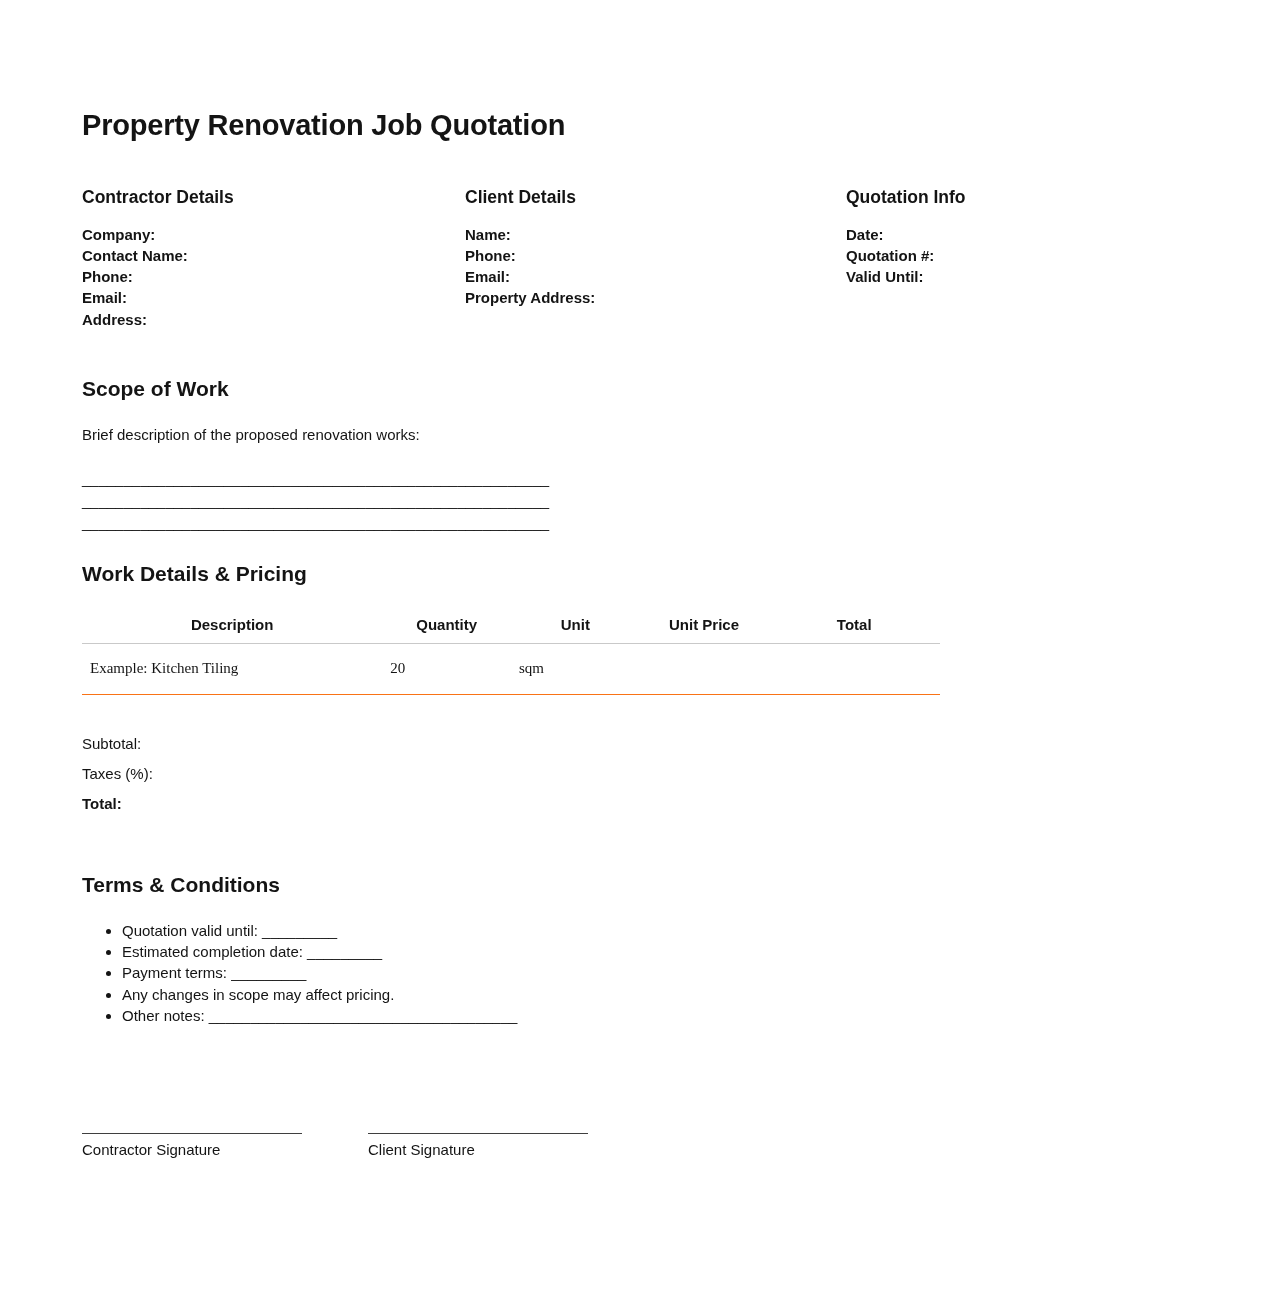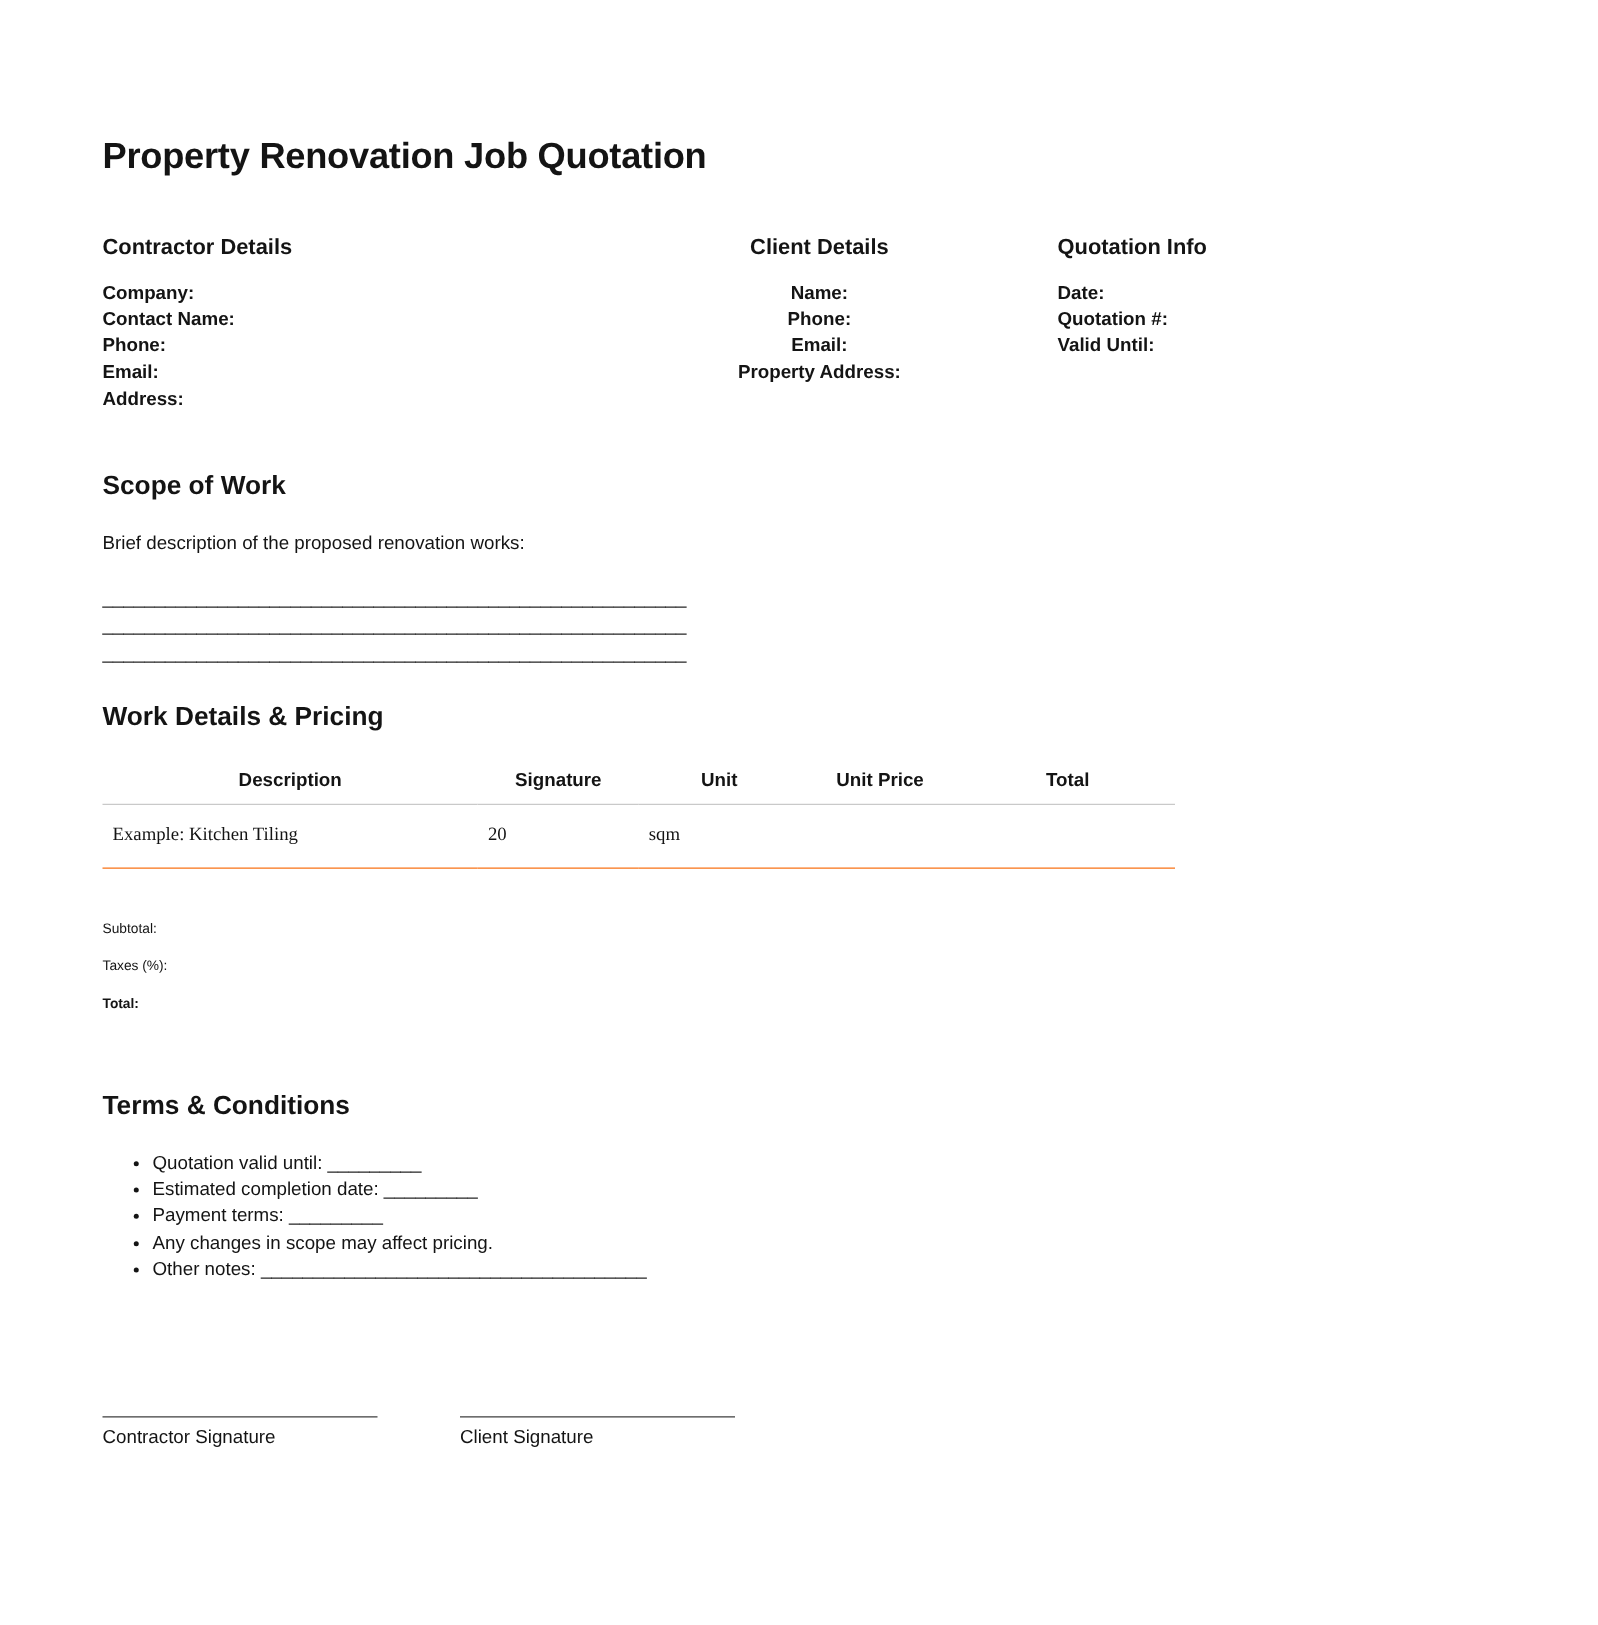--- a/index.html
+++ b/index.html
@@ -20,21 +20,21 @@
     font-size: 29px;
     font-weight: 700;
     line-height: 1.2;
     margin: 0 0 43px 0;
     letter-spacing: -0.2px;
   }
   
   .parties { display: flex; }
   .party-col { flex: 0 0 auto; }
   .party-col.c1 { width: 383px; }
-  .party-col.c2 { width: 381px; text-align: center; }
+  .party-col.c2 { width: 381px; }
   .party-col.c3 { width: 350px; }
   .party-heading {
     font-size: 17.5px;
     font-weight: 600;
     line-height: 1.3;
     margin: 0 0 15px 0;
   }
   .party-field {
     font-size: 15px;
     font-weight: 700;
@@ -78,21 +78,21 @@
   }
   .pricing-table td {
     padding: 14px 8px;
     border-bottom: 1px solid #f97316;
     line-height: 21.3px;
     vertical-align: top;
     font-family: Liberation Serif, serif;
   }
   .totals { margin-top: 38px; }
   .totals p {
-    font-size: 11px;
+    font-size: 15px;
     line-height: 21.3px;
     margin: 0 0 9px 0;
   }
   .totals .total-line { font-weight: 700; }
   
   .terms-list {
     margin: 21px 0 0 0;
     padding-left: 40px;
   }
   .terms-list li {
@@ -163,21 +163,21 @@
     <colgroup>
       <col style="width:35%">
       <col style="width:15%">
       <col style="width:15%">
       <col style="width:15%">
       <col style="width:20%">
     </colgroup>
     <thead>
       <tr>
         <th>Description</th>
-        <th>Signature</th>
+        <th>Quantity</th>
         <th>Unit</th>
         <th>Unit Price</th>
         <th>Total</th>
       </tr>
     </thead>
     <tbody>
       <tr>
         <td>Example: Kitchen Tiling</td>
         <td>20</td>
         <td>sqm</td>

